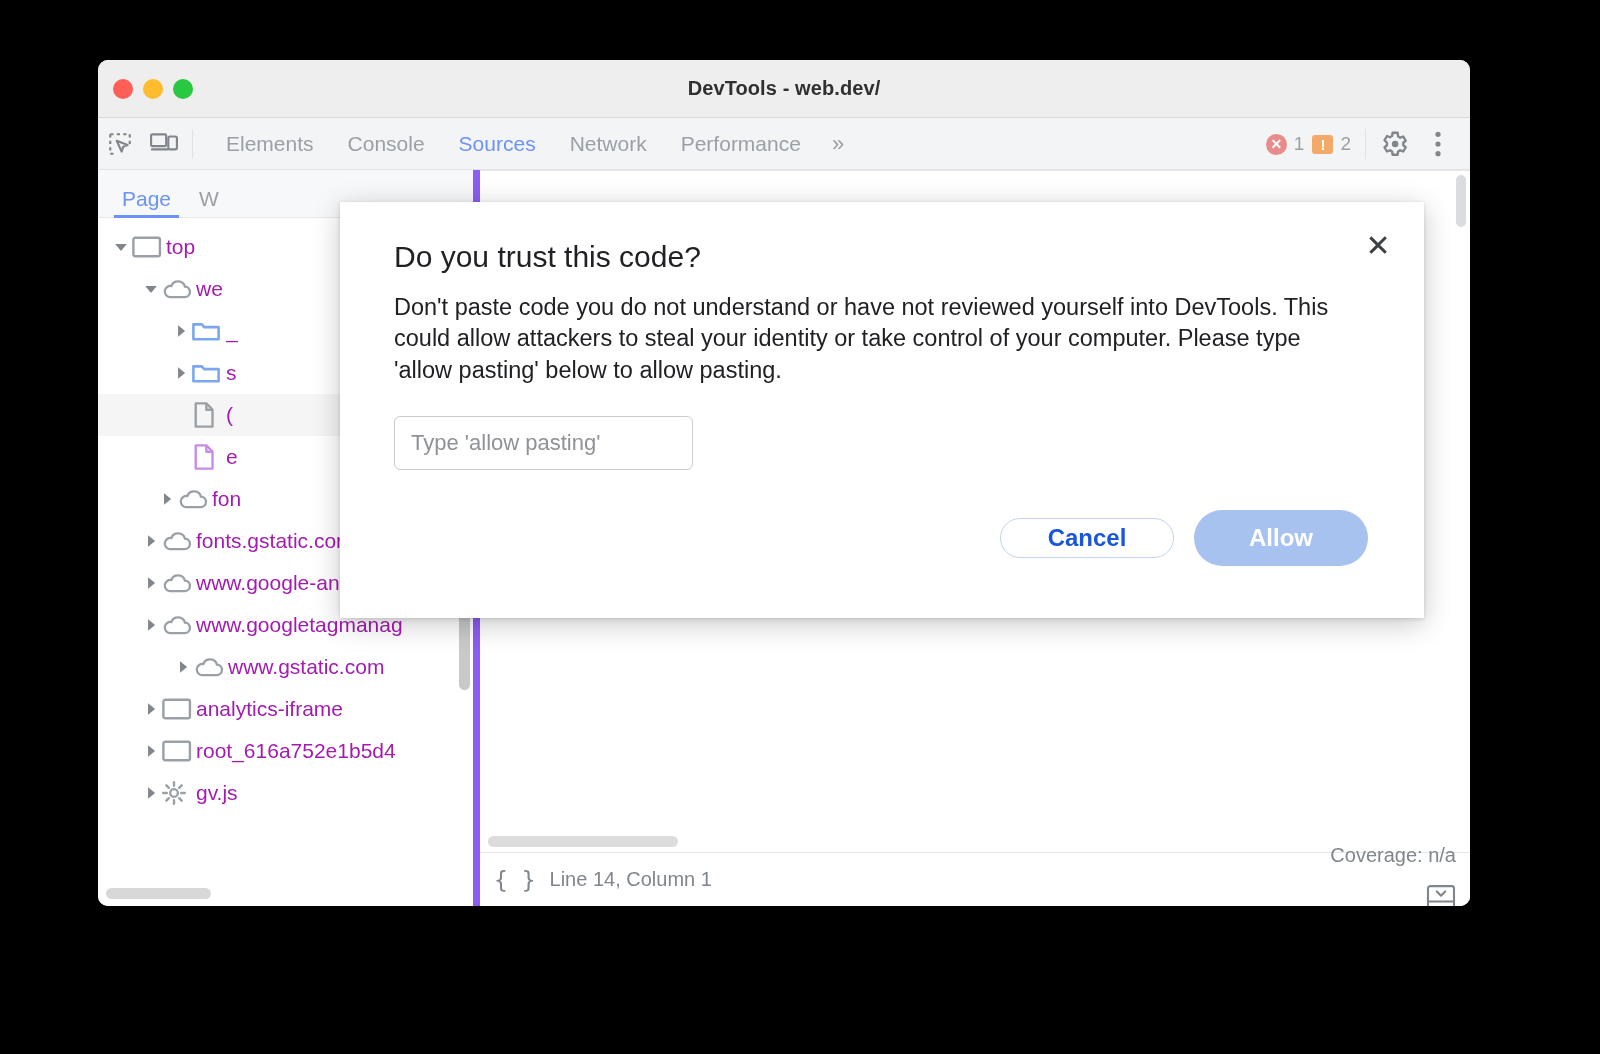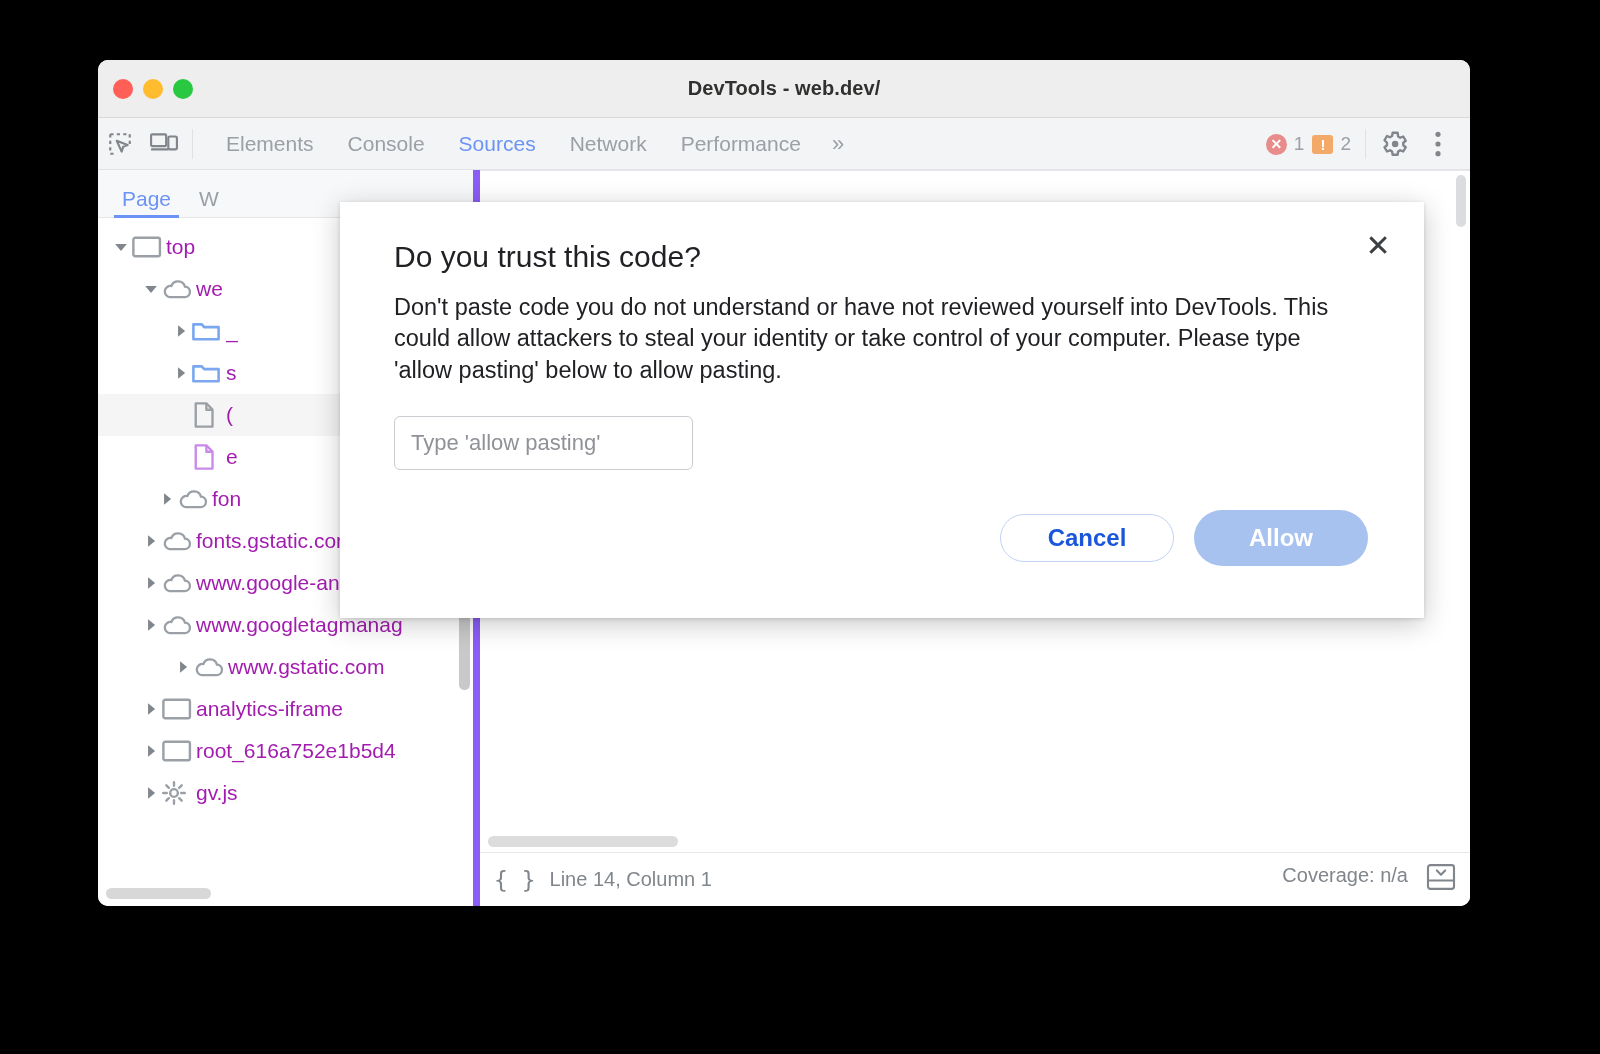--- a/index.html
+++ b/index.html
@@ -162,21 +162,21 @@
     width: 190px; height: 11px; border-radius: 6px; background: #dcdcdc;
   }
 
   #editor-status {
     height: 54px; border-top: 1px solid #e6e7e9; background: #fff;
     display: flex; align-items: center; padding: 0 14px;
     font-size: 20px; color: #80868b;
   }
   #status-left { display: flex; align-items: center; gap: 14px; }
   .curly { font-family: "DejaVu Sans Mono", monospace; font-size: 23px; color: #80868b; }
-  #status-right { margin-left: auto; display: flex; align-items: flex-start; gap: 18px; }
+  #status-right { margin-left: auto; display: flex; align-items: flex-end; gap: 18px; flex-direction: column; }
 
   
   #dialog {
     position: absolute;
     left: 242px; top: 142px;
     width: 1084px; height: 416px;
     background: #fff;
     box-shadow: 0 6px 26px rgba(0,0,0,.22), 0 1px 4px rgba(0,0,0,.14);
     z-index: 50;
     padding: 38px 48px 0 54px;
@@ -206,21 +206,21 @@
     position: absolute; right: 56px; bottom: 52px;
     display: flex; align-items: center; gap: 20px;
   }
   .btn {
     font-size: 24px; border: none; border-radius: 28px;
     font-family: "Liberation Sans", sans-serif;
     display: flex; align-items: center; justify-content: center;
     font-weight: bold;
   }
   #btn-cancel {
-    width: 174px; height: 48px; background: #fff;
+    width: 174px; height: 40px; background: #fff;
     border: 1px solid #c3d2f5; color: #1a56db;
   }
   #btn-allow {
     width: 174px; height: 56px; background: #a8c2ef; color: #ffffff;
   }
 </style>
 </head>
 <body>
 
 <div id="window">

